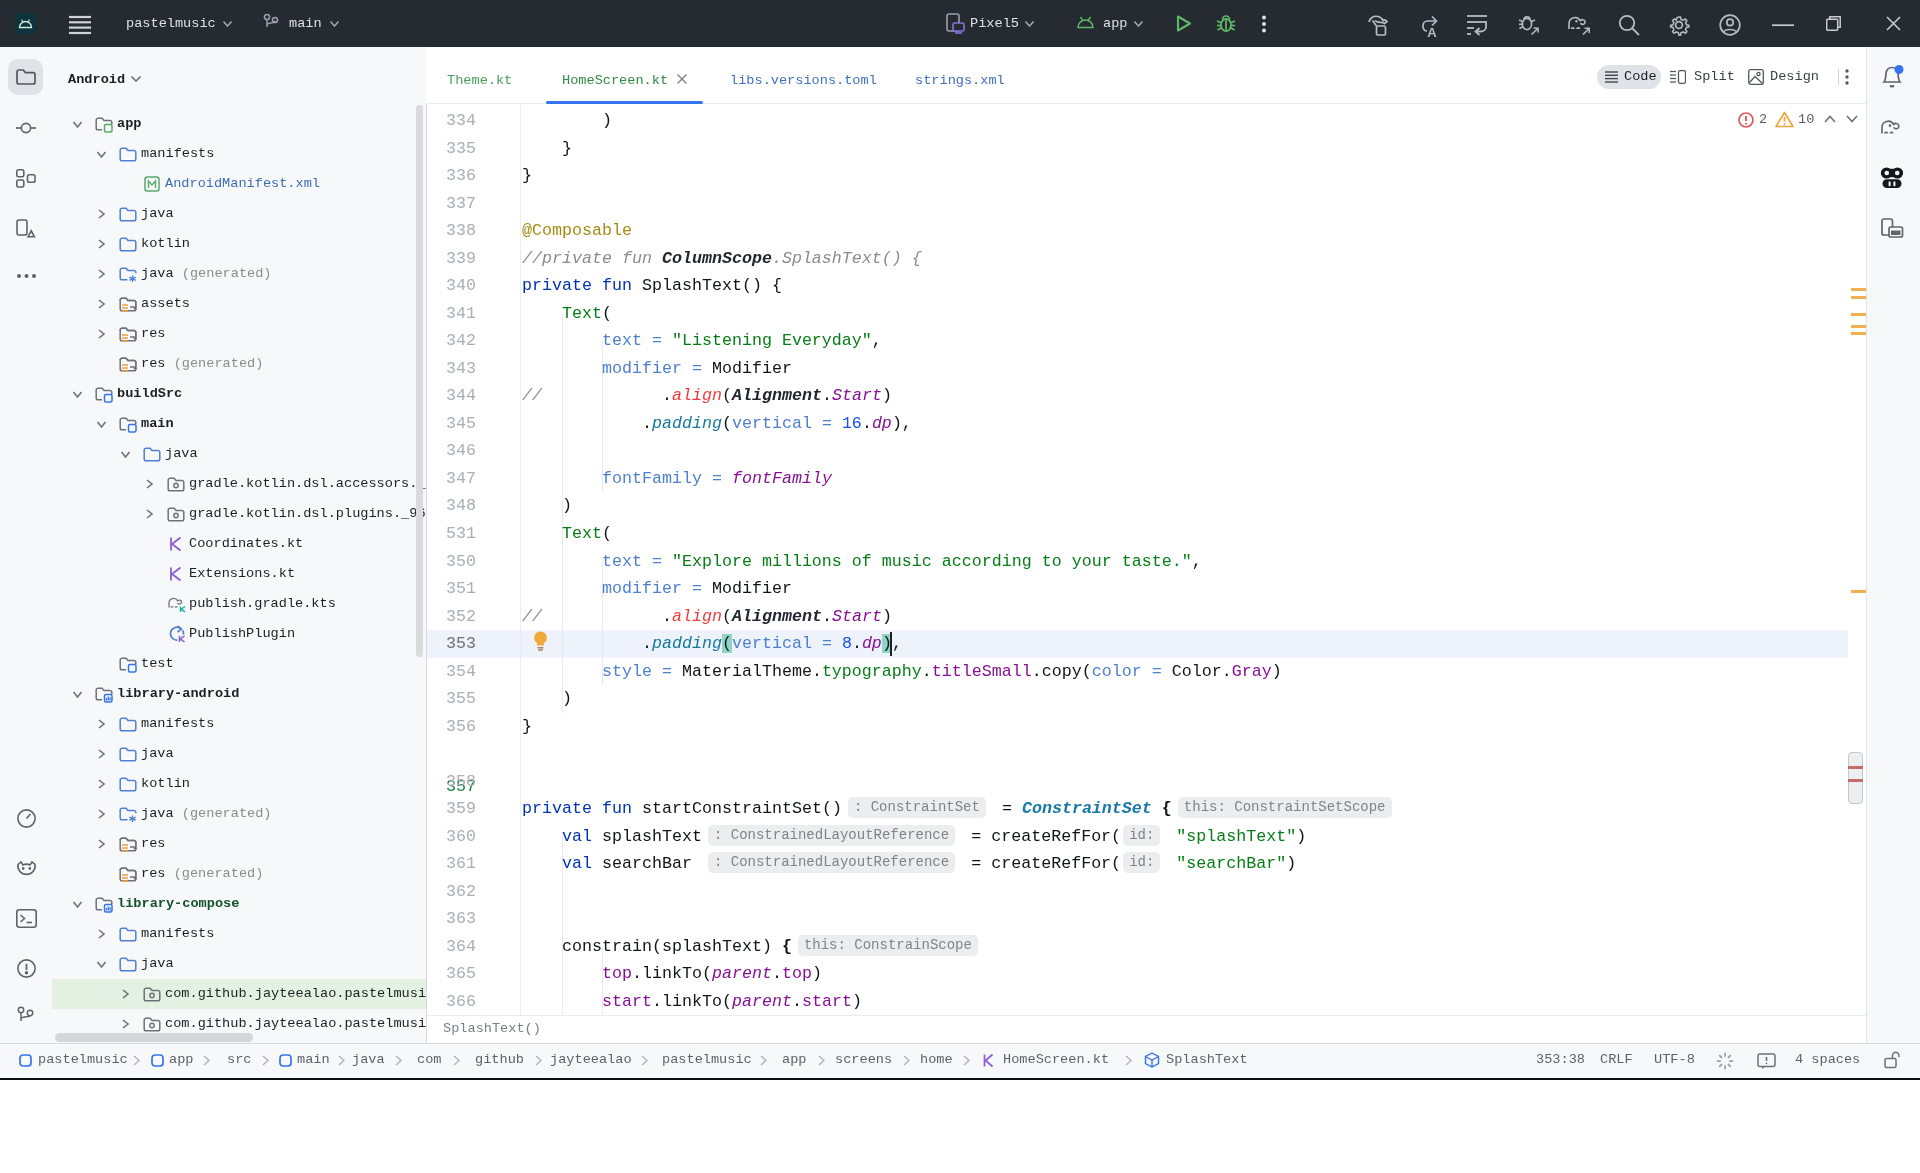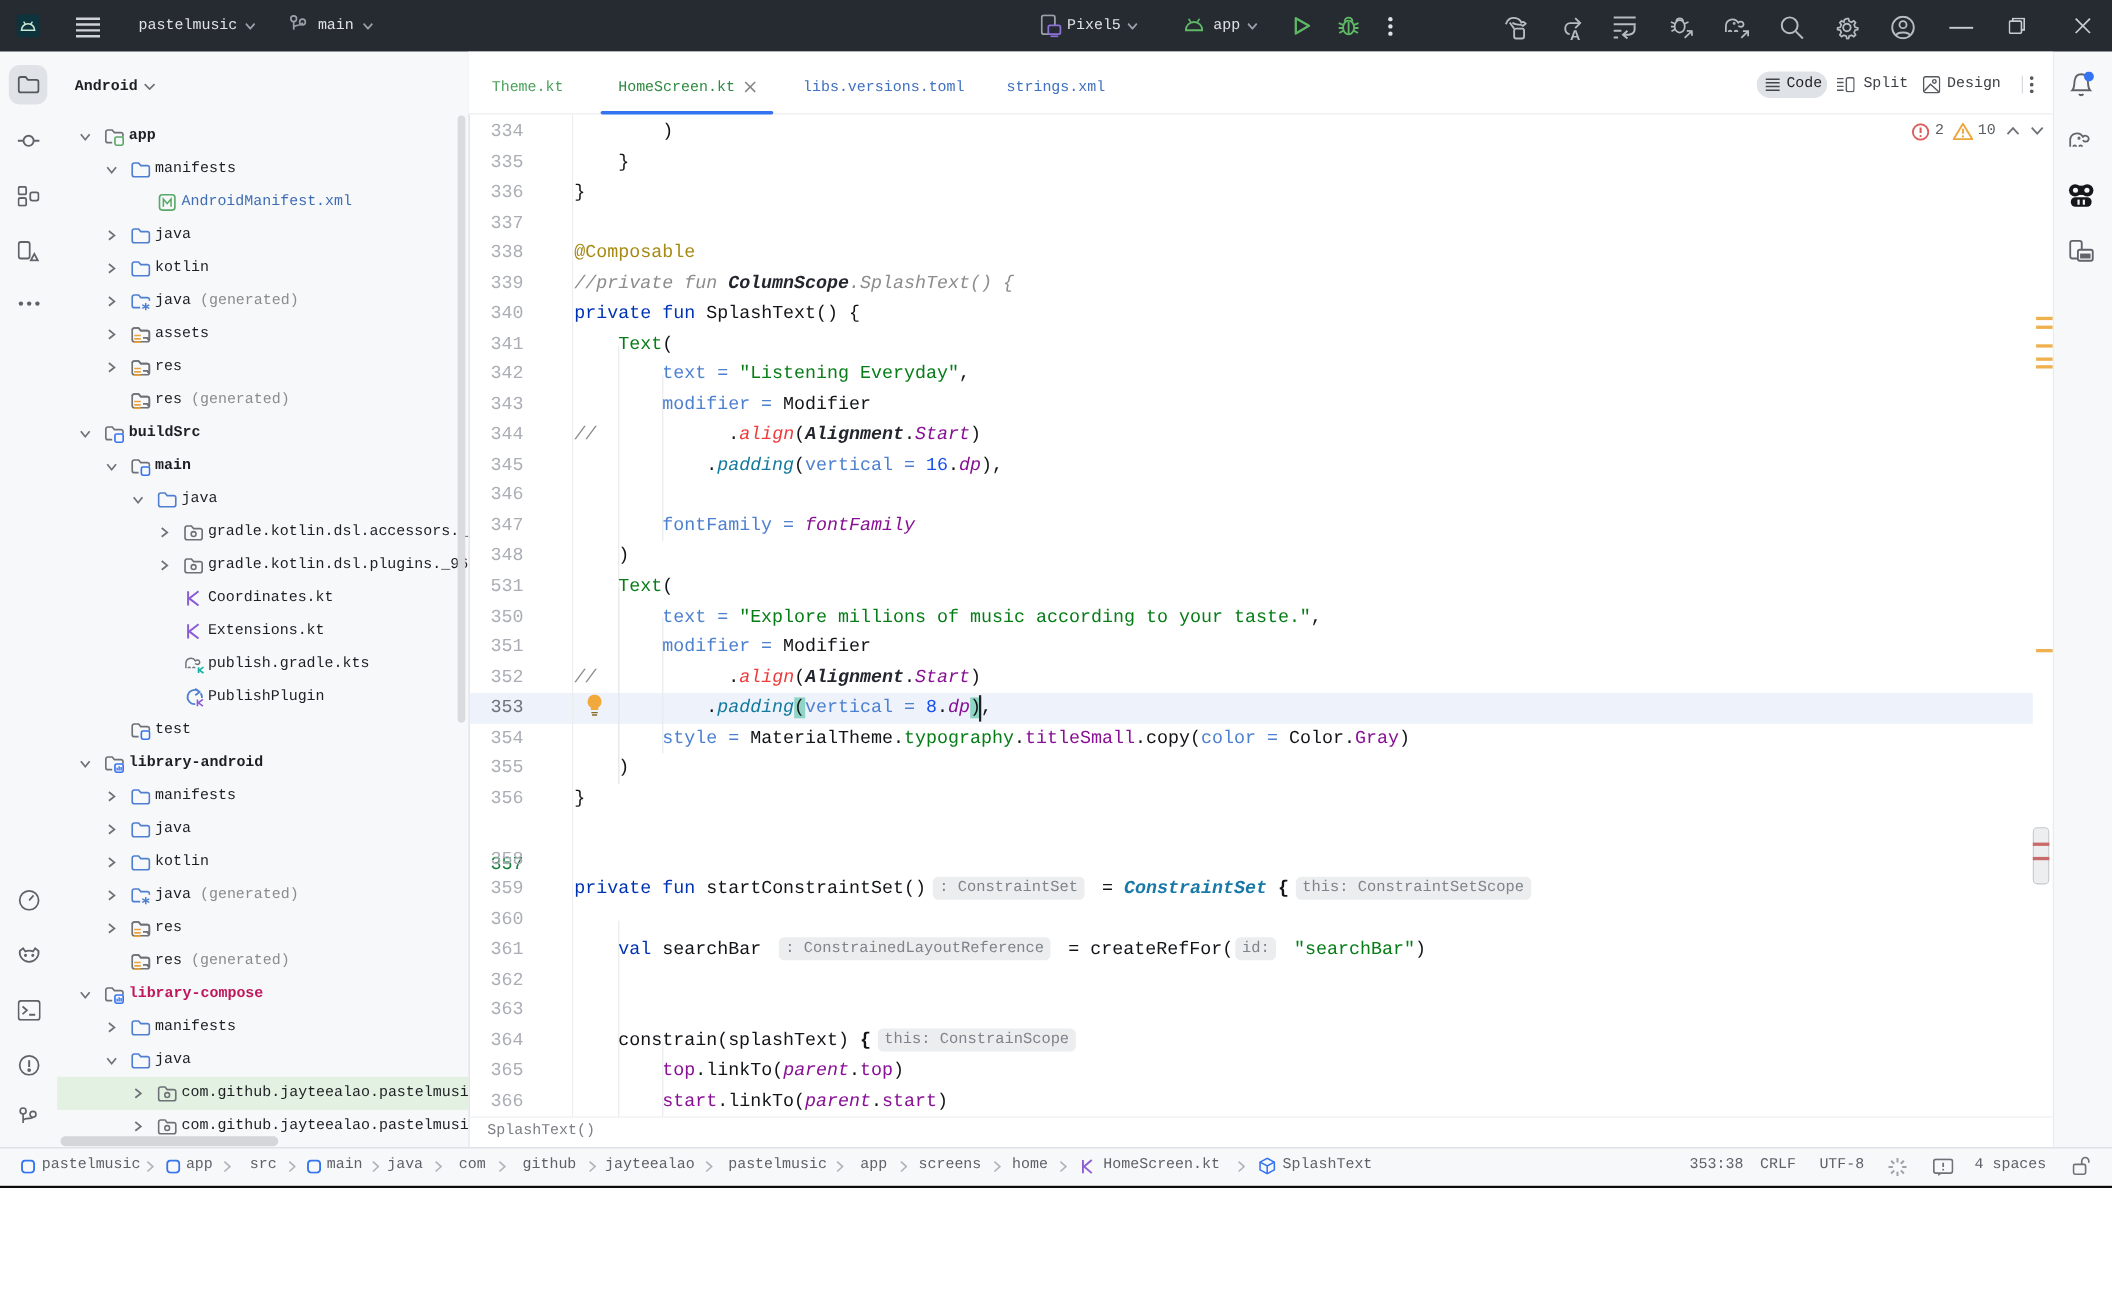--- a/index.html
+++ b/index.html
@@ -528,21 +528,21 @@
     </svg>
 <svg class="ico" style="left:95px;top:895px" width="18" height="18" viewBox="0 0 18 18">
       <path d="M1.2 5 a1.8 1.8 0 0 1 1.8 -1.8 h4 l2 2.3 h6 a1.8 1.8 0 0 1 1.8 1.8 v2 M7 14.7 h-4 a1.8 1.8 0 0 1 -1.8 -1.8 v-7.9" fill="none" stroke="#6e7176" stroke-width="1.5"></path>
       <rect x="9.5" y="9.5" width="7.5" height="7.5" rx="1.5" fill="#f7f8fa" stroke="#3574f0" stroke-width="1.5"></rect>
       <g stroke="#3574f0" stroke-width="1.3">
         <line x1="11.5" y1="15.5" x2="11.5" y2="13"></line>
         <line x1="13.3" y1="15.5" x2="13.3" y2="11.5"></line>
         <line x1="15.1" y1="15.5" x2="15.1" y2="12.3"></line>
       </g>
     </svg>
-<div class="abs" style="left:117px;top:889px;height:30px;line-height:30px;white-space:pre;font-weight:bold;color:#be185d">library-compose</div>
+<div class="abs" style="left:117px;top:889px;height:30px;line-height:30px;white-space:pre;font-weight:bold;color:#14532d">library-compose</div>
 <svg class="ico" style="left:95px;top:928px" width="12" height="12" viewBox="0 0 12 12">
       <polyline points="4,2 9,6 4,10" fill="none" stroke="#6e7176" stroke-width="1.6"></polyline>
     </svg>
 <svg class="ico" style="left:119px;top:925px" width="18" height="18" viewBox="0 0 18 18">
       <path d="M1.2 5 a1.8 1.8 0 0 1 1.8 -1.8 h4 l2 2.3 h6 a1.8 1.8 0 0 1 1.8 1.8 v6.6 a1.8 1.8 0 0 1 -1.8 1.8 h-12 a1.8 1.8 0 0 1 -1.8 -1.8 z" fill="none" stroke="#4f7fd0" stroke-width="1.5"></path>
     </svg>
 <div class="abs" style="left:141px;top:919px;height:30px;line-height:30px;white-space:pre;color:#1e1f22">manifests</div>
 <svg class="ico" style="left:95px;top:958px" width="12" height="12" viewBox="0 0 12 12">
       <polyline points="2.5,4 6.5,9 10.5,4" fill="none" stroke="#6e7176" stroke-width="1.6"></polyline>
     </svg>
@@ -690,20 +690,21 @@
 <div class="cl" style="top:657.6px">        <span class="a">style = </span>MaterialTheme.<span class="g">typography</span>.<span class="pp">titleSmall</span>.copy(<span class="a">color = </span>Color.<span class="pp">Gray</span>)</div>
 <div class="ln" style="top:685.1px;color:#abaeb5">355</div>
 <div class="cl" style="top:685.1px">    )</div>
 <div class="ln" style="top:712.7px;color:#abaeb5">356</div>
 <div class="cl" style="top:712.7px">}</div>
 <div class="ln" style="top:773px;color:#15803d">357</div>
 <div class="ln" style="top:767.7px;color:#abaeb5">358</div>
 <div class="ln" style="top:795.2px;color:#abaeb5">359</div>
 <div class="cl" style="top:795.2px"><span class="k">private</span> <span class="k">fun</span> startConstraintSet()<span class="pl">: ConstraintSet</span> = <span class="fy">ConstraintSet</span> <b>{</b><span class="pl">this: ConstraintSetScope</span></div>
 <div class="ln" style="top:822.8px;color:#abaeb5">360</div>
+<div class="cl" style="top:822.8px">    <span class="k">val</span> splashText<span class="pl">: ConstrainedLayoutReference</span> = createRefFor(<span class="pl" style="margin-left:2px">id:</span> <span class="s">"splashText"</span>)</div>
 <div class="ln" style="top:850.3px;color:#abaeb5">361</div>
 <div class="cl" style="top:850.3px">    <span class="k">val</span> searchBar <span class="pl">: ConstrainedLayoutReference</span> = createRefFor(<span class="pl" style="margin-left:2px">id:</span> <span class="s">"searchBar"</span>)</div>
 <div class="ln" style="top:877.8px;color:#abaeb5">362</div>
 <div class="ln" style="top:905.4px;color:#abaeb5">363</div>
 <div class="ln" style="top:932.9px;color:#abaeb5">364</div>
 <div class="cl" style="top:932.9px">    constrain(splashText) <b>{</b><span class="pl">this: ConstrainScope</span></div>
 <div class="ln" style="top:960.4px;color:#abaeb5">365</div>
 <div class="cl" style="top:960.4px">        <span class="pp">top</span>.linkTo(<span class="pi">parent</span>.<span class="pp">top</span>)</div>
 <div class="ln" style="top:988.0px;color:#abaeb5">366</div>
 <div class="cl" style="top:988.0px">        <span class="pp">start</span>.linkTo(<span class="pi">parent</span>.<span class="pp">start</span>)</div>

